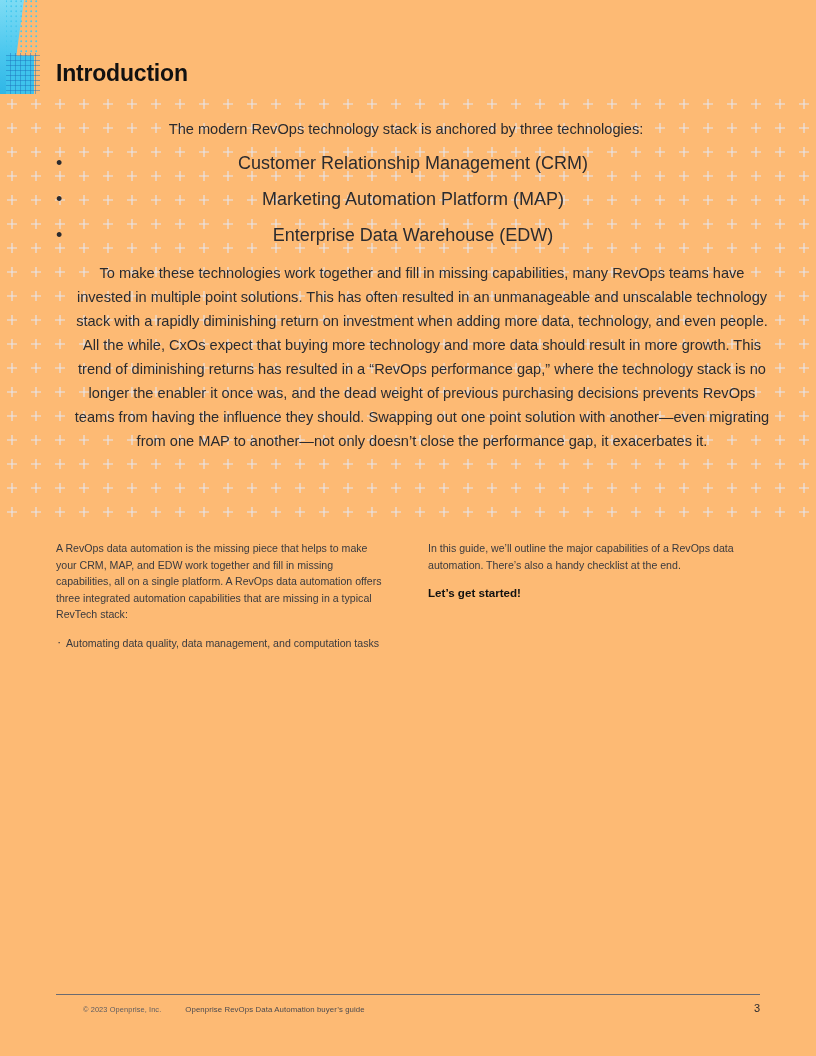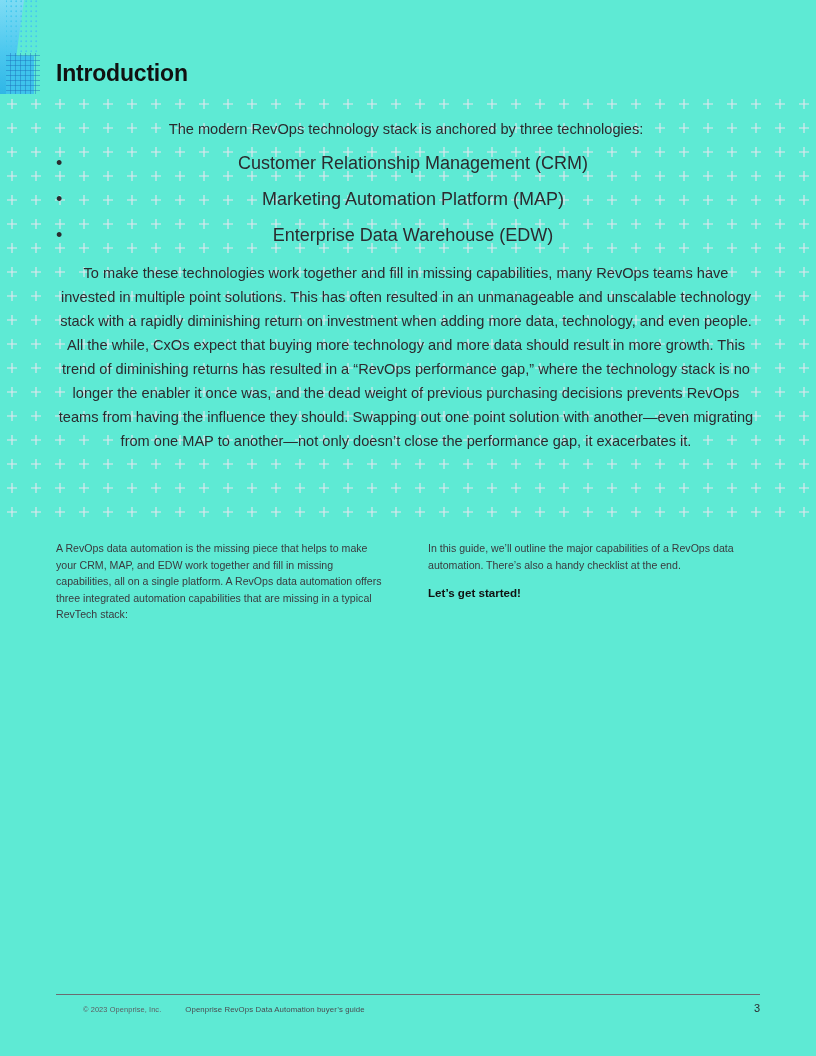--- a/index.html
+++ b/index.html
@@ -9,21 +9,21 @@
   }
   body {
     font-family: "Liberation Sans", sans-serif;
     color: #1d1d1f;
   }
   #page {
     position: relative;
     width: 816px;
     height: 1056px;
     overflow: hidden;
-    background: #5eead4;
+    background: #fdba74;
   }
 
   
   #bg-pattern {
     position: absolute;
     left: 0;
     top: 92px;
     width: 816px;
     height: 432px;
     pointer-events: none;
@@ -90,21 +90,21 @@
     content: "•";
     position: absolute;
     left: 0;
     top: 0;
   }
 
   .body-para {
     font-size: 14.6px;
     line-height: 24px;
     color: #2b2b2f;
-    margin: 14px 0 0 0;
+    margin: 14px 0 0 16px;
     width: 700px;
   }
 
   
   #lower {
     position: absolute;
     left: 0;
     top: 540px;
     width: 816px;
   }
@@ -235,20 +235,23 @@
         <li>Enterprise Data Warehouse (EDW)</li>
       </ul>
 
       <p class="body-para">To make these technologies work together and fill in missing capabilities, many RevOps teams have invested in multiple point solutions. This has often resulted in an unmanageable and unscalable technology stack with a rapidly diminishing return on investment when adding more data, technology, and even people. All the while, CxOs expect that buying more technology and more data should result in more growth. This trend of diminishing returns has resulted in a “RevOps performance gap,” where the technology stack is no longer the enabler it once was, and the dead weight of previous purchasing decisions prevents RevOps teams from having the influence they should. Swapping out one point solution with another—even migrating from one MAP to another—not only doesn’t close the performance gap, it exacerbates it.</p>
     </div>
 
     <div id="lower">
 
       <div class="col col-left">
         <p class="small-para">A RevOps data automation is the missing piece that helps to make your CRM, MAP, and EDW work together and fill in missing capabilities, all on a single platform. A RevOps data automation offers three integrated automation capabilities that are missing in a typical RevTech stack:</p>
+        <ul class="small-list">
+          <li>Automating data quality, data management, and computation tasks</li>
+        </ul>
       </div>
 
       <div class="col col-right">
         <p class="small-para">In this guide, we’ll outline the major capabilities of a RevOps data automation. There’s also a handy checklist at the end.</p>
         <div class="sub-head spaced">Let’s get started!</div>
       </div>
 
     </div>
 
     <div id="footer">

